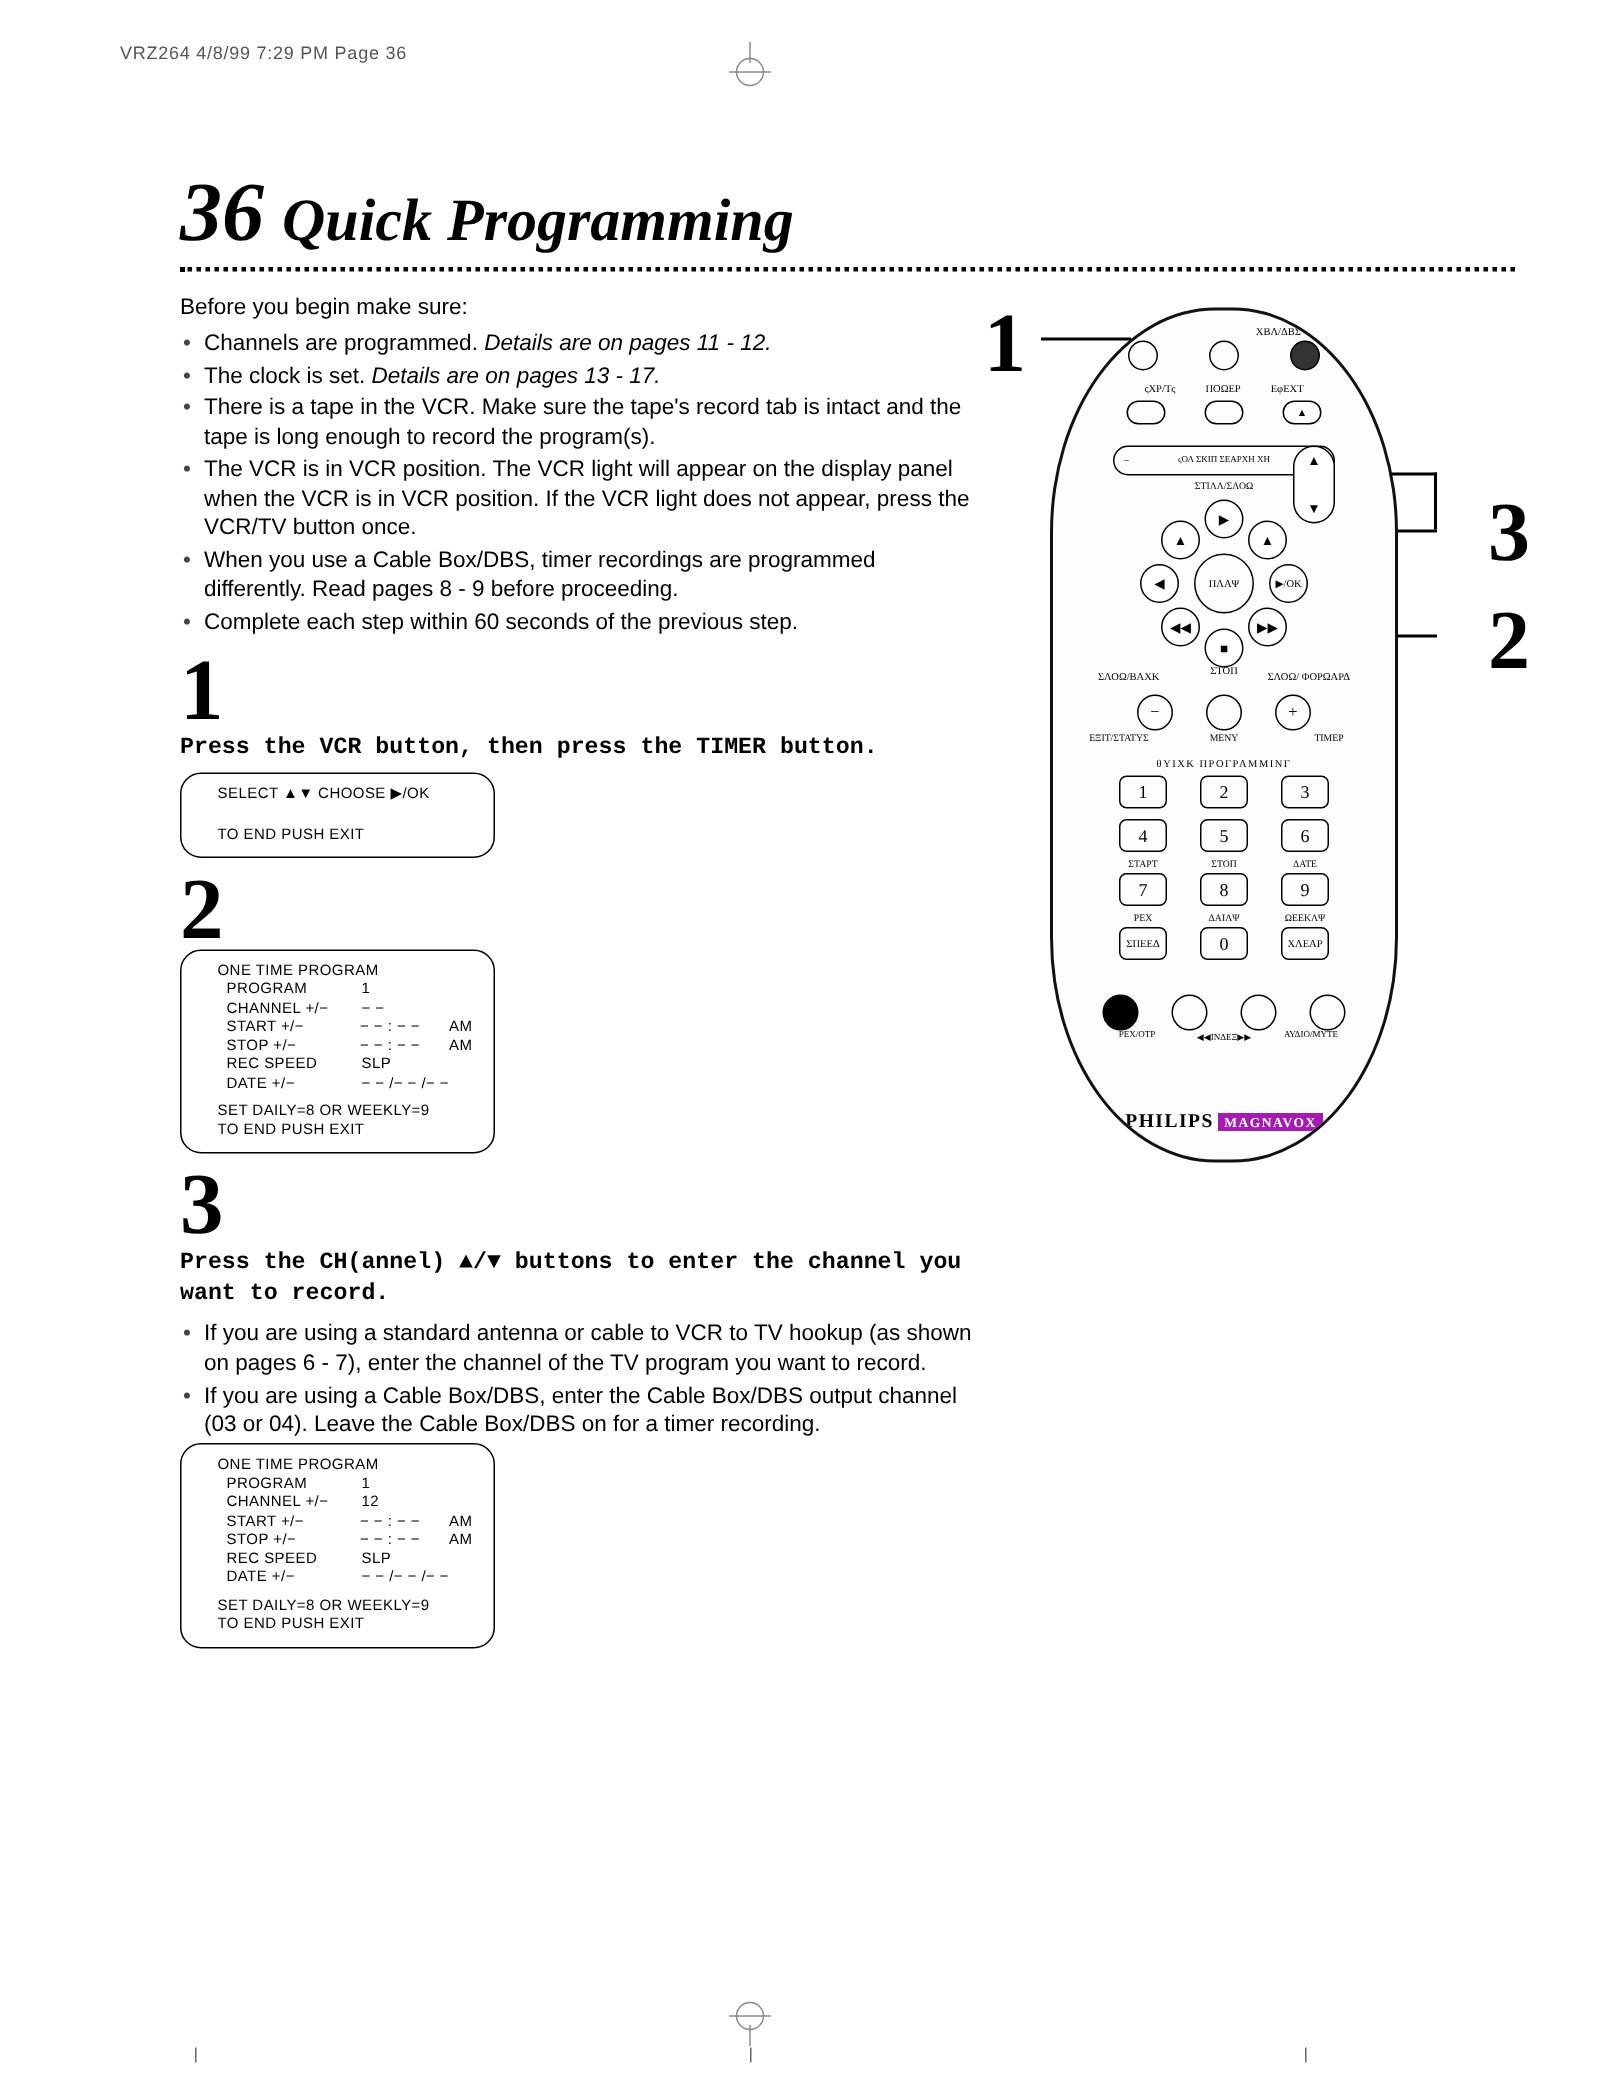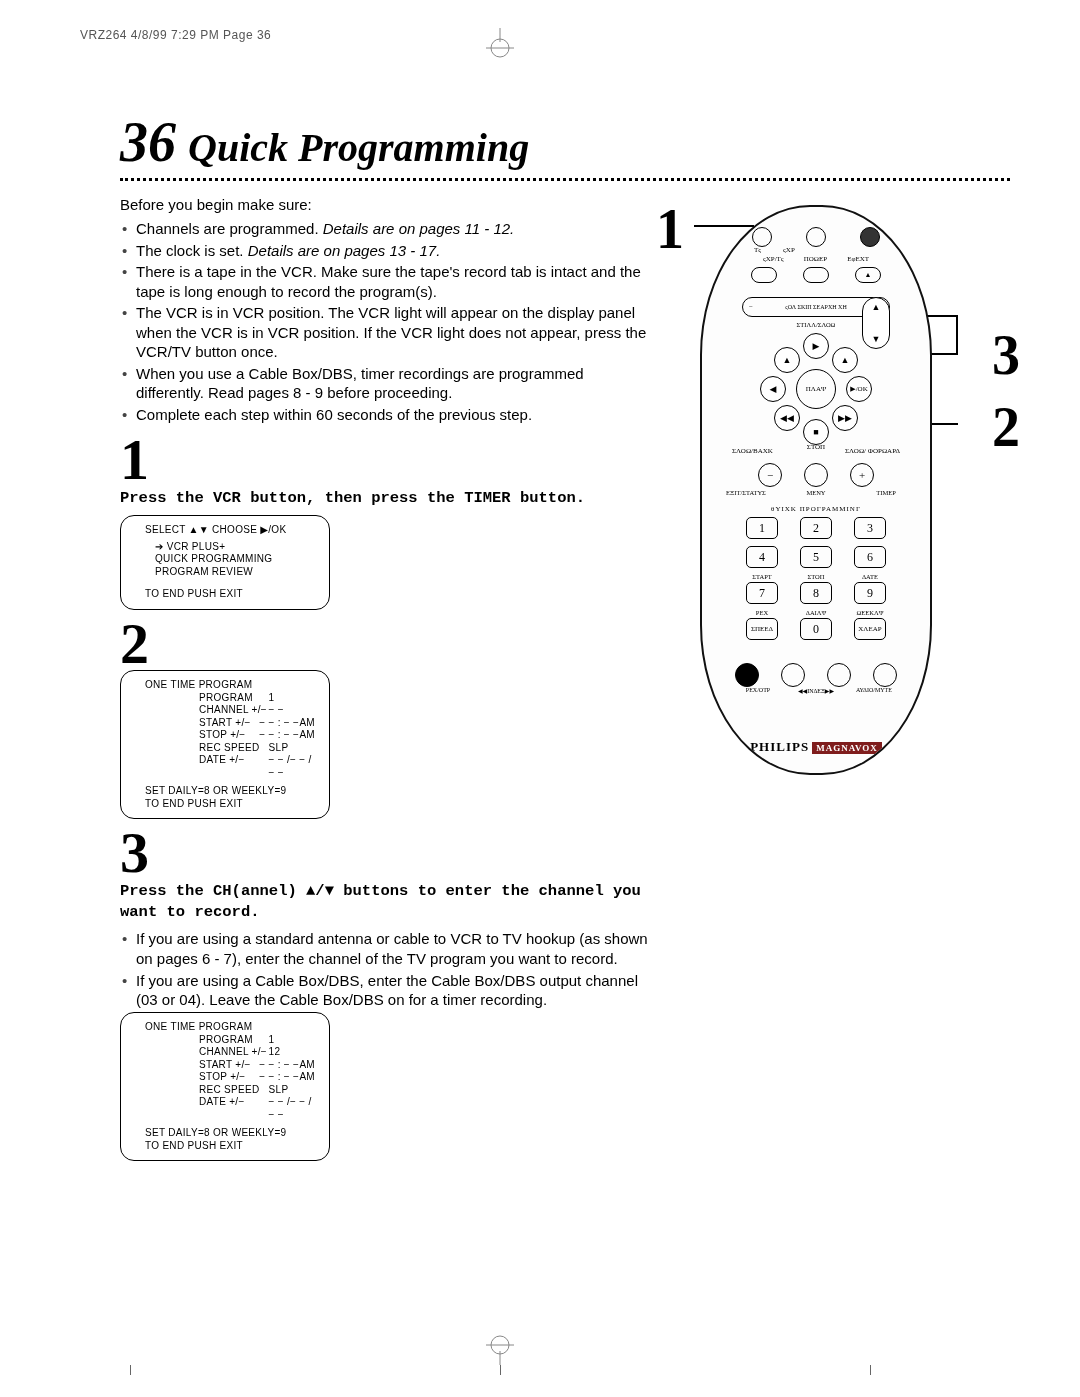--- a/index.html
+++ b/index.html
@@ -60,21 +60,21 @@
     border-radius: 14px;
     padding: 8px 14px 8px 24px;
     font-size: 10px;
     line-height: 1.25;
     font-family: Arial, sans-serif;
     width: 210px;
     margin-bottom: 6px;
     letter-spacing: 0.3px;
   }
   .screen .row { display:flex; }
-  .screen .c1 { width: 90px; margin-left: 48px; }
+  .screen .c1 { width: 90px; }
   .screen .c2 { width: 60px; }
   ul.sub { list-style:none; margin:4px 0 0 0; }
   ul.sub li { position:relative; padding-left:16px; margin-bottom:2px; font-size:15px; line-height:1.32;}
   ul.sub li::before { content:"•"; position:absolute; left:2px; color:#444;}
 
   
   .remote-wrap { position:relative; width:280px; margin-left:20px; margin-top:10px;}
   .callout { position:absolute; font-size:56px; font-weight:bold; font-family:"Times New Roman",serif; }
   .co1 { top:-8px; left:-44px; }
   .co3 { top:118px; right:-40px; }
@@ -115,21 +115,21 @@
   .r-keypad-lbl{position:absolute;top:298px;left:0;right:0;text-align:center;font-size:7px;letter-spacing:1px;}
   .r-keypad { position:absolute; top:310px; left:50%; transform:translateX(-50%); width:140px; }
   .r-krow { display:flex; justify-content:space-between; margin-bottom:5px;}
   .r-key { width:32px; height:22px; border:1.2px solid #000; border-radius:5px; display:flex; align-items:center; justify-content:center; font-size:12px; font-family:"Times New Roman",serif;}
   .r-klabels{display:flex;justify-content:space-between;font-size:6.5px;margin-bottom:2px;}
   .r-klabels span{width:32px;text-align:center;}
   .r-bot-icons{position:absolute;top:456px;left:0;right:0;display:flex;justify-content:center;gap:22px;}
   .r-bot-lbl{position:absolute;top:480px;left:0;right:0;display:flex;justify-content:center;gap:12px;font-size:6px;}
   .r-bot-lbl span{width:46px;text-align:center;}
   .r-brand{position:absolute;bottom:18px;left:0;right:0;text-align:center;font-size:13px;font-weight:bold;font-family:Arial,sans-serif;letter-spacing:1px;}
-  .r-brand .mag{background:#7f1d1d;color:#fff;padding:1px 4px;font-size:9px;vertical-align:middle;margin-left:3px;}
+  .r-brand .mag{background:#a21caf;color:#fff;padding:1px 4px;font-size:9px;vertical-align:middle;margin-left:3px;}
 
   .bottom-ticks { position:absolute; bottom:22px; left:0; right:0; height:10px; }
   .tick{position:absolute;bottom:0;width:1px;height:10px;background:#666;}
 </style>
 </head>
 <body>
 
 <div class="page-header">VRZ264  4/8/99 7:29 PM  Page 36</div>
 
 <div class="crop-marks crop-top">
@@ -158,25 +158,20 @@
           <li>The VCR is in VCR position. The VCR light will appear on the display panel when the VCR is in VCR position. If the VCR light does not appear, press the VCR/TV button once.</li>
           <li>When you use a Cable Box/DBS, timer recordings are programmed differently. Read pages 8 - 9 before proceeding.</li>
           <li>Complete each step within 60 seconds of the previous step.</li>
         </ul>
 
       <div class="step-num">1</div>
       <div class="step-head">Press the VCR button, then press the TIMER button.</div>
       <div class="screen">
         <div>SELECT  ▲▼       CHOOSE ▶/OK</div>
         <div style="height:4px"></div>
-        <div id="s1items" style="padding-left:10px">
-            <div>➔ VCR PLUS+</div>
-            <div>QUICK PROGRAMMING</div>
-            <div>PROGRAM REVIEW</div>
-          </div>
         <div style="height:10px"></div>
         <div>TO END PUSH EXIT</div>
       </div>
 
       <div class="step-num">2</div>
       <div class="screen">
         <div>ONE TIME PROGRAM</div>
         <div id="s2rows" style="padding-left:6px">
             <div class="row">
               <span class="c1">PROGRAM</span>
@@ -271,21 +266,21 @@
         <div class="co-line-v" style="top:110px;left:256px;height:38px;"></div>
         <div class="co-line" style="top:110px;left:198px;width:60px;"></div>
         <div class="co-line" style="top:218px;left:172px;width:86px;"></div>
 
         <div class="remote">
           <div class="r-top-row">
             <div class="rbtn-sm"></div>
             <div class="rbtn-sm"></div>
             <div class="rbtn-sm dark"></div>
           </div>
-          <div style="position:absolute;top:10px;left:0;right:0;display:flex;justify-content:flex-start;gap:22px;font-size:7px;margin-top:29px;">
+          <div style="position:absolute;top:10px;left:0;right:0;display:flex;justify-content:flex-end;gap:22px;font-size:7px;">
             <span>ΧΒΛ/ΔΒΣ</span>
             <span>Τς</span>
             <span>ςΧΡ</span>
           </div>
           <div style="position:absolute;top:48px;left:0;right:0;display:flex;justify-content:center;gap:20px;font-size:7px;">
             <span>ςΧΡ/Τς</span>
             <span>ΠΟΩΕΡ</span>
             <span>ΕφΕΧΤ</span>
           </div>
           <div class="r-row2">

